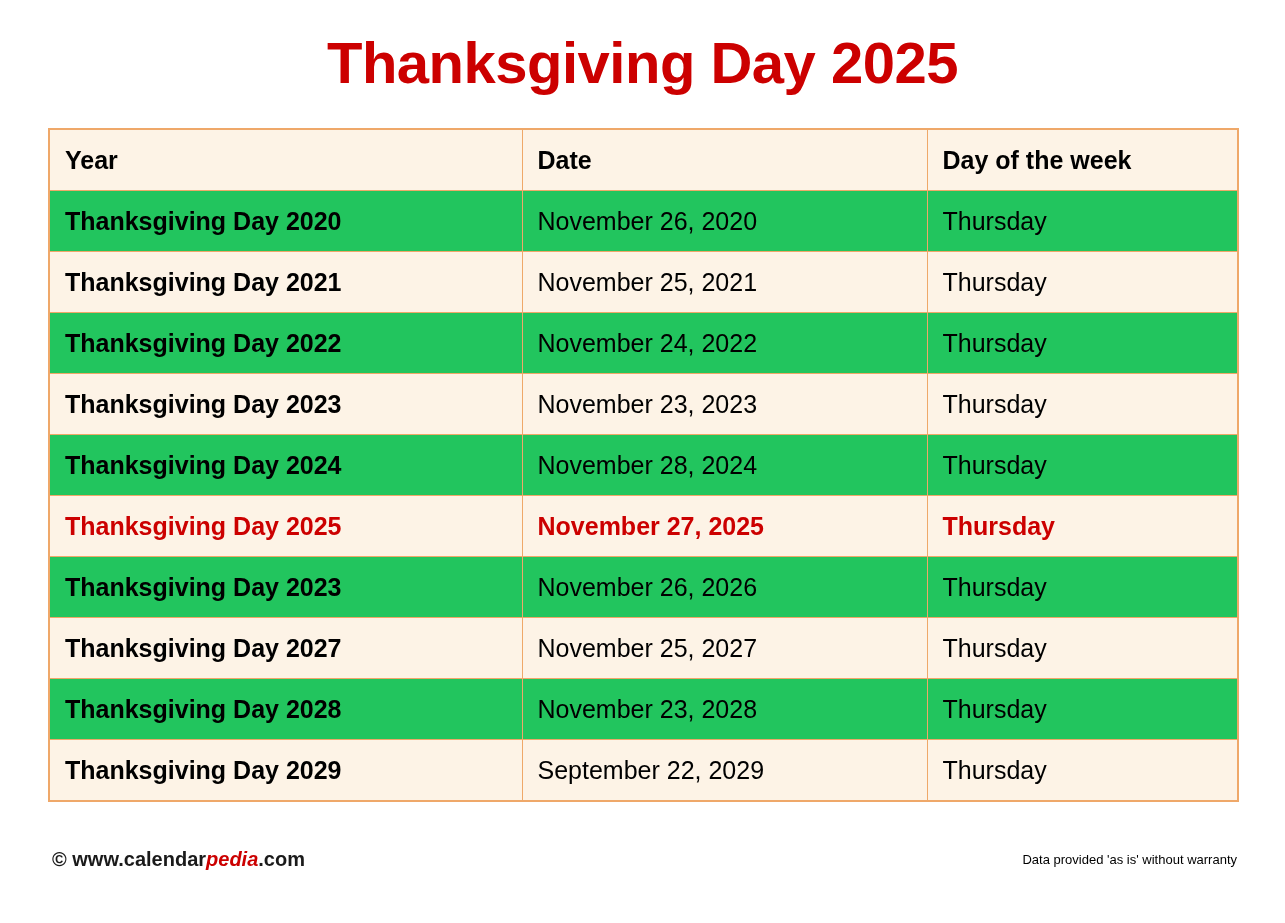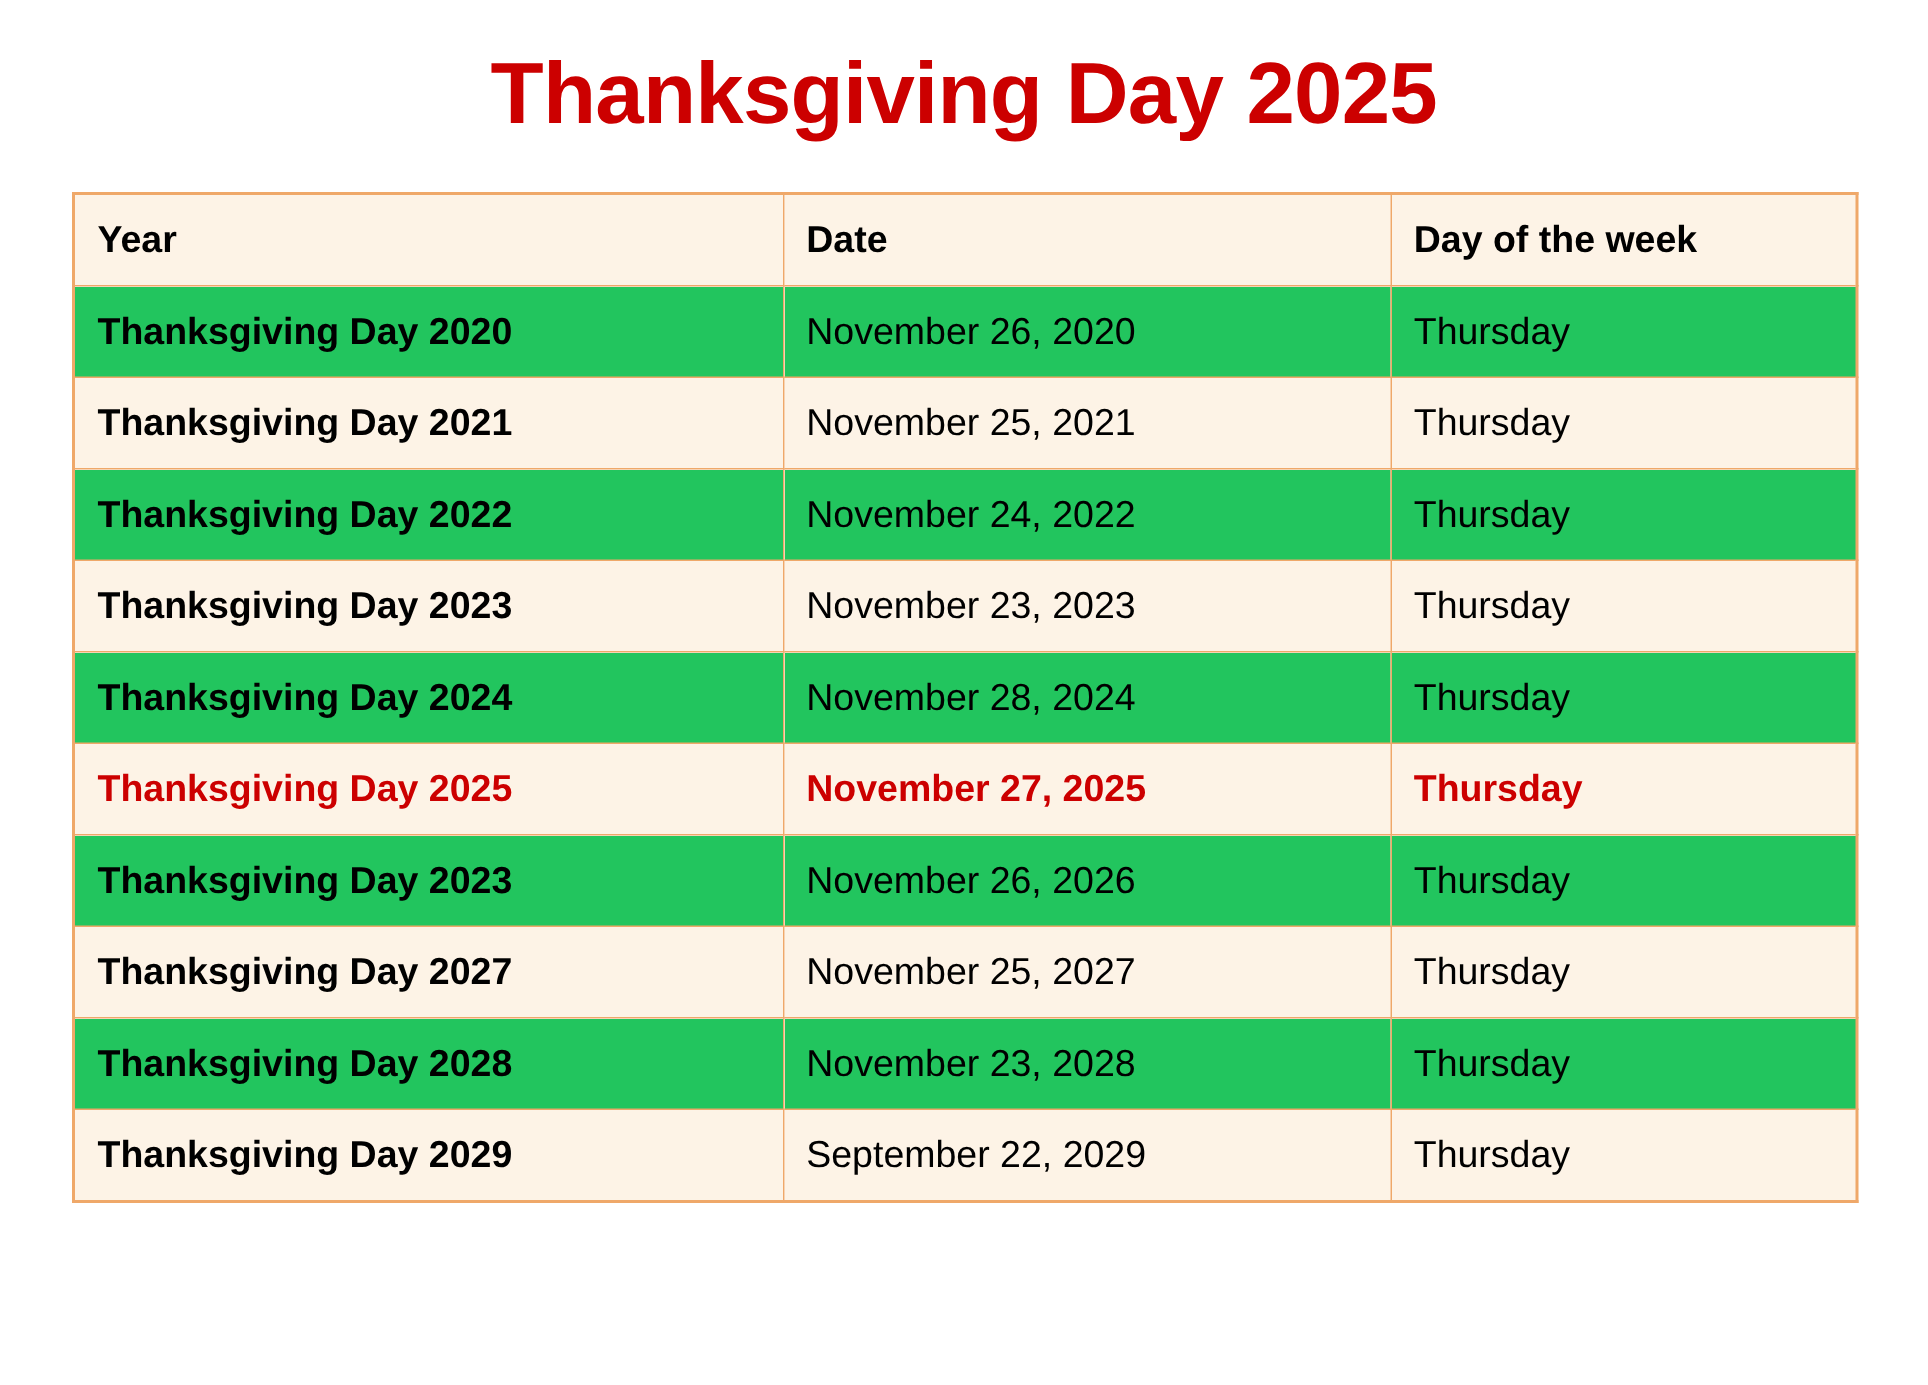--- a/index.html
+++ b/index.html
@@ -193,14 +193,20 @@
           </tr>
           <tr class="row-alt">
             <td class="cell-year">Thanksgiving Day 2029</td>
             <td class="cell-date">September 22, 2029</td>
             <td class="cell-dow">Thursday</td>
           </tr>
         </tbody>
     </table>
   </div>
 
+  <div class="footer">
+    <div class="footer-left">
+      <span>©</span><span> www.calendar</span><span class="brand-pedia">pedia</span><span>.com</span>
+    </div>
+    <div class="footer-right">Data provided 'as is' without warranty</div>
+  </div>
 
 </div>
 
 </body></html>

